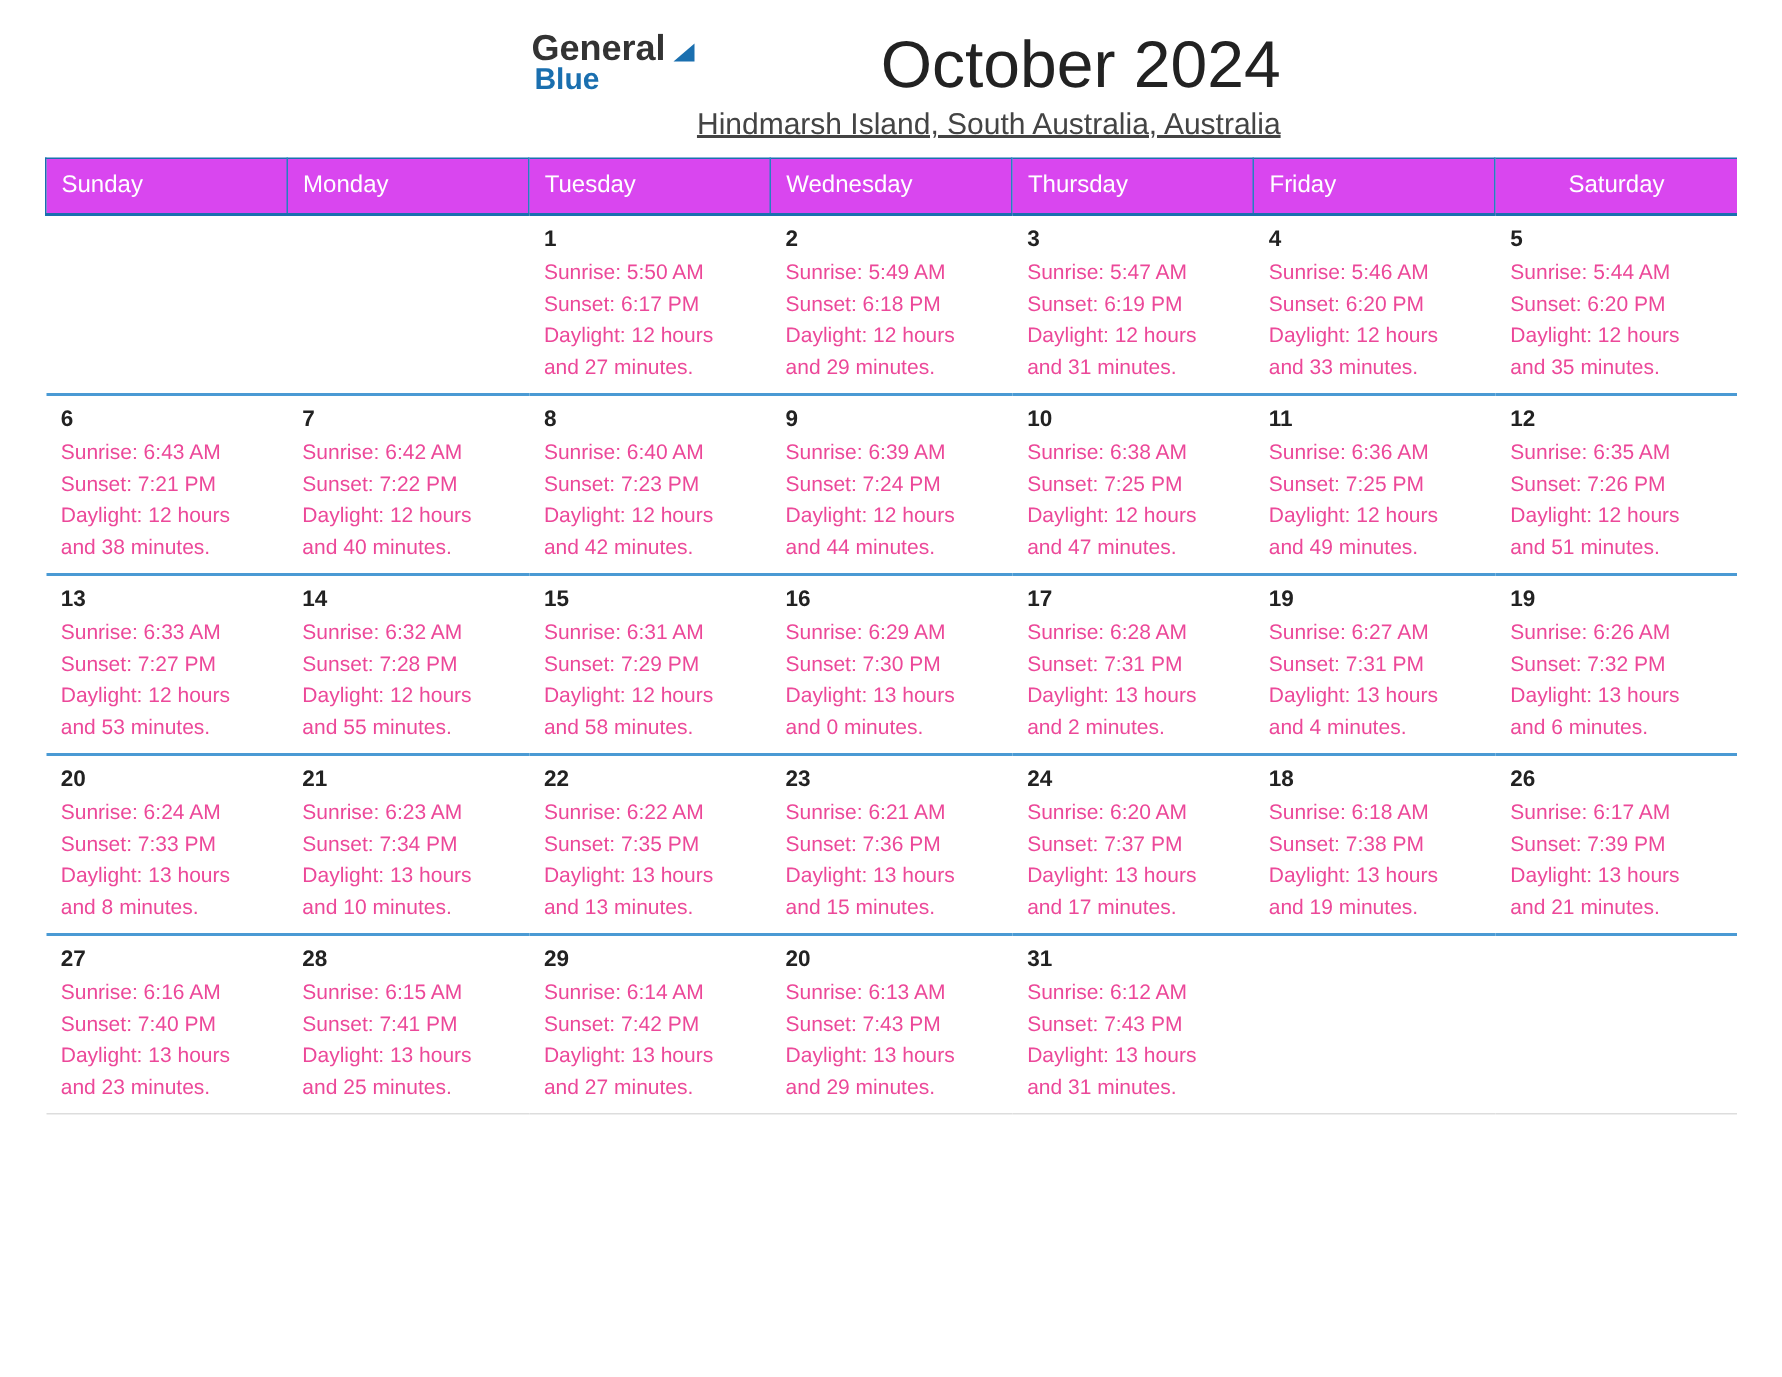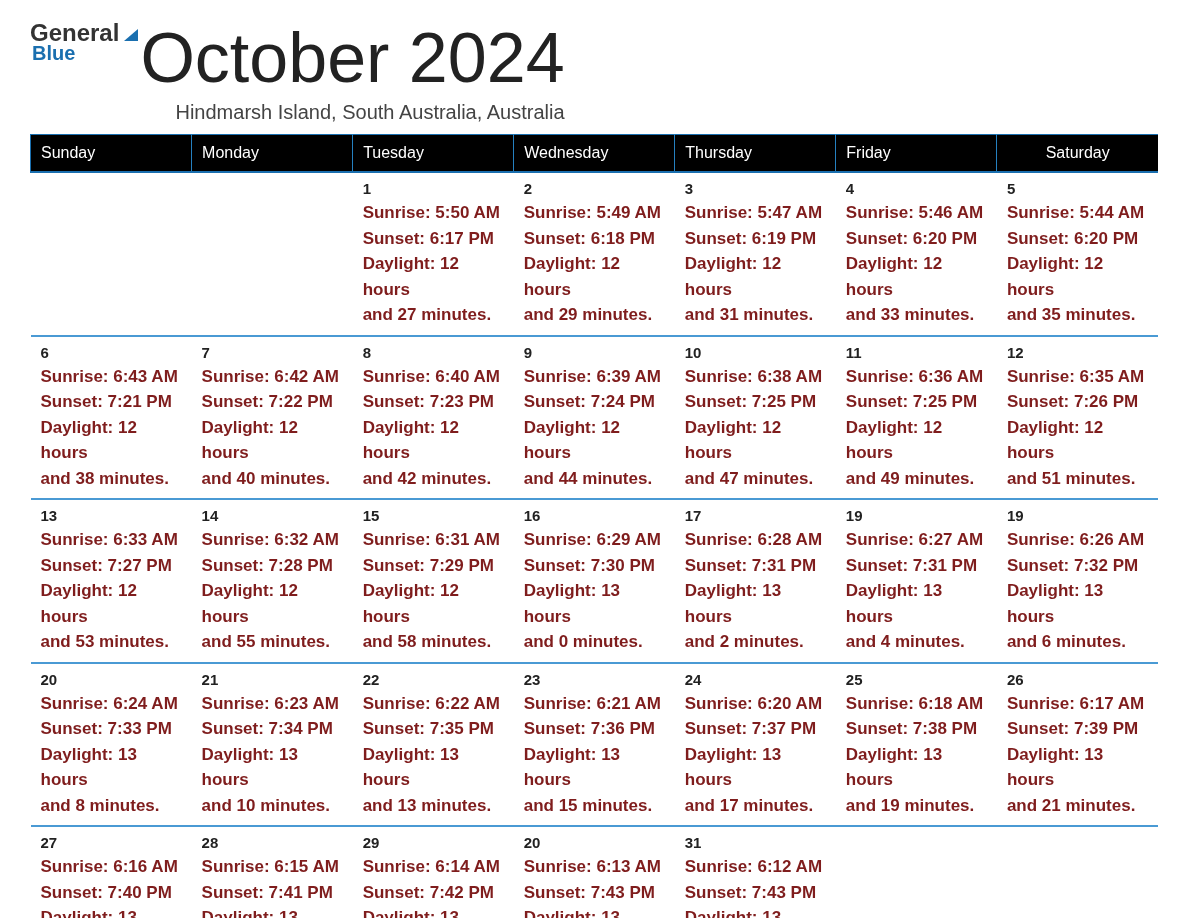--- a/index.html
+++ b/index.html
@@ -5,23 +5,24 @@
     * { margin: 0; padding: 0; box-sizing: border-box; }
     body {
       font-family: Arial, sans-serif;
       background: #fff;
       width: 1188px;
       min-height: 918px;
       padding: 20px 30px;
     }
     .header-area {
       display: flex;
-      justify-content: flex-start;
+      justify-content: center;
       align-items: flex-start;
       margin-bottom: 6px;
+      margin-left: 20px;
     }
     .logo {
       display: flex;
       align-items: center;
       gap: 0px;
     }
     .title-area {
       text-align: right;
     }
     .calendar-table {
@@ -48,24 +49,23 @@
       min-height: 90px;
     }
     .day-number {
       font-size: 15px;
       font-weight: bold;
       color: #222;
       display: block;
       margin-bottom: 3px;
     }
     .day-info {
-      font-size: 17px;
+      font-size: 14px;
       line-height: 1.5;
-      color: #7f1d1d;
-      font-weight: bold;
+      color: #ec4899;
     }
     .empty-cell {
       background: #fff;
     }
     tr td {
       border-top: 2px solid #1a6faf;
     }
     tr td + td {
       border-top: 2px solid #1a6faf;
     }
@@ -74,21 +74,21 @@
       border-bottom: 1px solid #ddd;
       border-left: none;
       border-right: none;
     }
     
     .calendar-table {
       border-collapse: collapse;
       width: 100%;
     }
     .calendar-table th {
-      background: #000000;
+      background: #d946ef;
       color: white;
       padding: 9px 10px;
       text-align: left;
       font-size: 16px;
       font-weight: normal;
       border-right: 1px solid #2580c0;
     }
     .calendar-table th:last-child { border-right: none; text-align: center; }
     .calendar-table td {
       vertical-align: top;
@@ -116,22 +116,22 @@
         <span style="font-size:24px; font-weight:bold; color:#333; font-family:Arial;">General</span>
 
         <svg width="18" height="18" viewBox="0 0 18 18" style="margin-left:1px; margin-top:2px;">
           <polygon points="2,16 16,16 16,4" fill="#1a6faf"></polygon>
         </svg>
       </div>
       <span style="font-size:20px; font-weight:bold; color:#1a6faf; font-family:Arial; margin-top:-4px; margin-left:2px;">Blue</span>
     </div>
   </div>
   <div class="title-area">
-    <div style="font-size:70px; font-weight:normal; color:#222; line-height:1.1;">October 2024</div>
-    <div style="font-size:20px; color:#444; margin-top:4px;">Hindmarsh Island, South Australia, Australia</div>
+    <div style="font-size:44px; font-weight:normal; color:#222; line-height:1.1;">October 2024</div>
+    <div style="font-size:20px; color:#444; margin-top:4px;text-decoration:underline;">Hindmarsh Island, South Australia, Australia</div>
   </div>
 </div>
 
 <table class="calendar-table">
   <thead>
     <tr id="header-row">
         <th>Sunday</th>
         <th>Monday</th>
         <th>Tuesday</th>
         <th>Wednesday</th>
@@ -240,21 +240,21 @@
         </td>
         <td>
           <span class="day-number">23</span>
           <div class="day-info">Sunrise: 6:21 AM<br>Sunset: 7:36 PM<br>Daylight: 13 hours<br>and 15 minutes.</div>
         </td>
         <td>
           <span class="day-number">24</span>
           <div class="day-info">Sunrise: 6:20 AM<br>Sunset: 7:37 PM<br>Daylight: 13 hours<br>and 17 minutes.</div>
         </td>
         <td>
-          <span class="day-number">25</span>
+          <span class="day-number">18</span>
           <div class="day-info">Sunrise: 6:18 AM<br>Sunset: 7:38 PM<br>Daylight: 13 hours<br>and 19 minutes.</div>
         </td>
         <td>
           <span class="day-number">26</span>
           <div class="day-info">Sunrise: 6:17 AM<br>Sunset: 7:39 PM<br>Daylight: 13 hours<br>and 21 minutes.</div>
         </td>
       </tr>
       <tr>
         <td>
           <span class="day-number">27</span>

